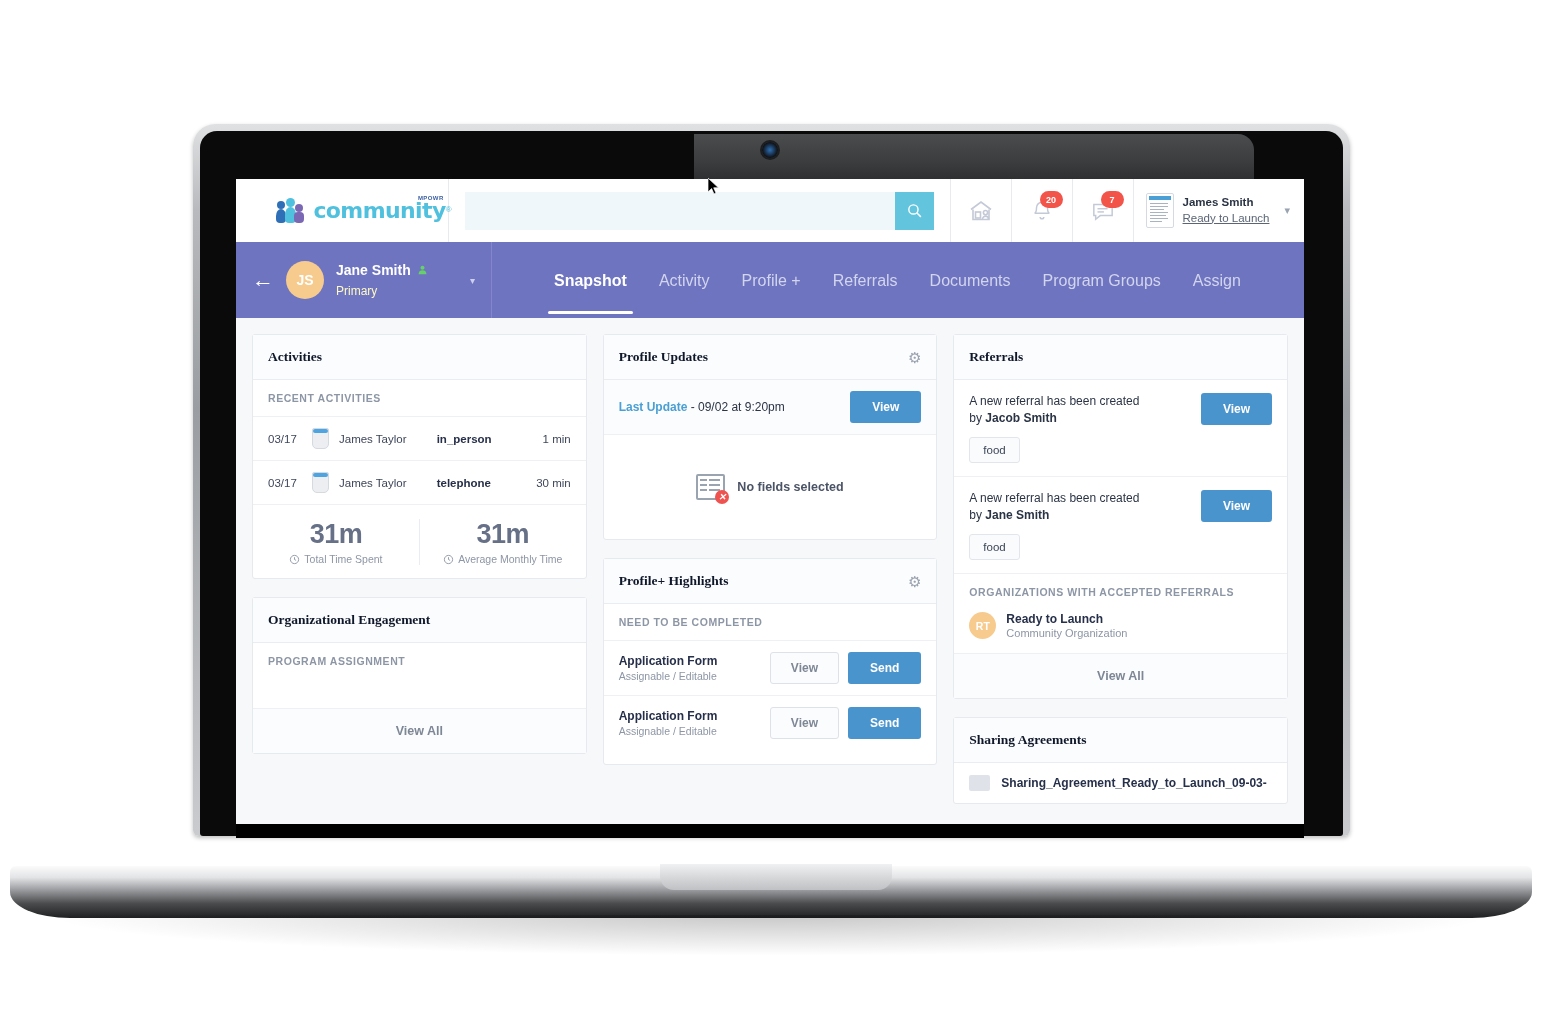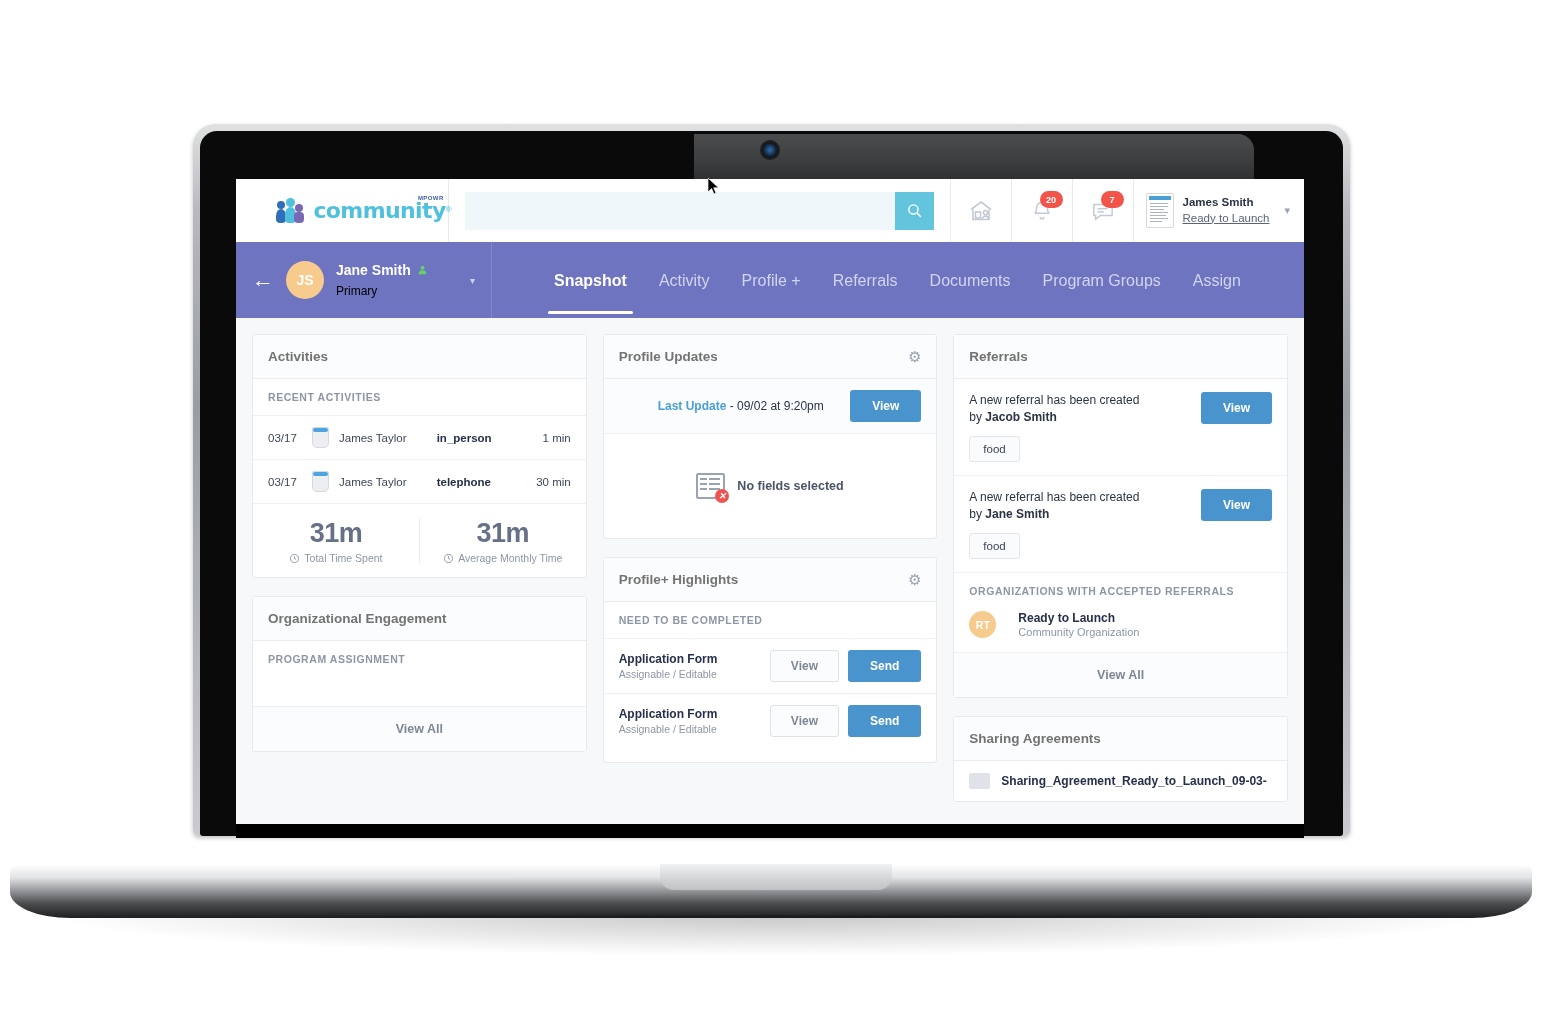--- a/index.html
+++ b/index.html
@@ -93,37 +93,37 @@
 
   
   .purple-nav{position:absolute;left:0;top:63px;width:1068px;height:76px;background:#6e74bf;
     display:flex;align-items:stretch;}
   .pn-left{width:256px;display:flex;align-items:center;gap:12px;padding-left:16px;
     border-right:1px solid #8187ca;box-sizing:border-box;}
   .back-arrow{color:#fff;font-size:22px;line-height:1;cursor:pointer;}
   .avatar{width:38px;height:38px;border-radius:50%;background:#f7cb8e;color:#fff;
     display:flex;align-items:center;justify-content:center;font-size:14px;font-weight:600;}
   .pn-name{font-size:14px;font-weight:700;color:#fff;display:flex;align-items:center;gap:6px;}
-  .pn-sub{font-size:12px;color:#000000;margin-top:6px;}
+  .pn-sub{font-size:12px;color:#fef9c3;margin-top:6px;}
   .pn-caret{color:#cdd0ec;font-size:10px;margin-left:auto;margin-right:16px;}
   .pn-tabs{flex:1;display:flex;align-items:center;gap:28px;padding-left:60px;}
   .pn-tab{font-size:16px;color:#d2d5ee;cursor:pointer;position:relative;
     padding:26px 2px 24px;}
   .pn-tab.active{color:#fff;font-weight:700;}
   .pn-tab.active:after{content:"";position:absolute;left:-4px;right:-4px;bottom:0;height:3px;
     background:#fff;border-radius:2px;}
 
   
   .board{position:absolute;left:0;top:139px;width:1068px;height:506px;
     background:#f7f8fa;display:flex;gap:16px;padding:16px;box-sizing:border-box;}
   .col{width:337px;display:flex;flex-direction:column;gap:18px;}
   .card{background:#fff;border:1px solid #e6e9ee;border-radius:3px;}
   .card-head{padding:14px 15px;border-bottom:1px solid #e9ecf1;background:#fbfcfd;
     display:flex;align-items:center;justify-content:space-between;}
-  .card-title{font-size:13.5px;font-weight:700;color:#737373;}
+  .card-title{font-size:13.5px;font-weight:700;color:#0f172a;font-family:Liberation Serif, serif;}
   .gear{color:#9aa3b0;font-size:15px;cursor:pointer;line-height:1;}
   .sect-label{font-size:10.5px;font-weight:700;letter-spacing:.55px;color:#8d96a5;
     padding:12px 15px;border-bottom:1px solid #eef0f4;}
   .row{display:flex;align-items:center;padding:11px 15px;border-bottom:1px solid #eef0f4;}
 
   .act-date{font-size:11.5px;color:#3d465a;width:44px;}
   .act-icon{width:17px;height:21px;margin-right:10px;position:relative;}
   .ai-body{position:absolute;inset:0;background:#eceef2;border-radius:2px 2px 5px 5px;
     border:1px solid #d5d9e0;}
   .ai-cap{position:absolute;left:1px;right:1px;top:1px;height:4px;background:#4ea4e0;border-radius:2px;}
@@ -141,21 +141,21 @@
   .chip{display:inline-block;border:1px solid #dde1e8;border-radius:3px;
     padding:7px 11px;font-size:11.5px;color:#3d465a;background:#fff;}
   .chip-wrap{padding:0 15px 15px;}
   .blank-row{height:33px;border-bottom:1px solid #eef0f4;}
   .view-all{padding:15px;text-align:center;font-size:12.5px;font-weight:700;color:#7e8795;
     background:#fbfcfd;cursor:pointer;}
 
   .pu-row{display:flex;align-items:center;justify-content:space-between;
     padding:11px 15px;background:#fbfcfd;border-bottom:1px solid #eef0f4;}
   .pu-text{font-size:12px;color:#2b3445;}
-  .pu-text b{color:#4a9fd4;font-weight:700;margin-left:39px;}
+  .pu-text b{color:#4a9fd4;font-weight:700;}
   .btn-blue{background:#4a94ce;color:#fff;border:none;border-radius:3px;
     font-size:12px;font-weight:700;padding:9px 22px;cursor:pointer;
     font-family:"Liberation Sans",sans-serif;}
   .btn-ghost{background:#fbfcfd;color:#7e8795;border:1px solid #dde1e8;border-radius:3px;
     font-size:12px;font-weight:700;padding:8px 20px;cursor:pointer;
     font-family:"Liberation Sans",sans-serif;}
   .empty{display:flex;align-items:center;justify-content:center;gap:12px;height:104px;}
   .empty-icon{width:29px;height:26px;position:relative;}
   .ei-doc{position:absolute;inset:0;background:#fff;border:2px solid #9aa3b0;border-radius:2px;}
   .ei-l{position:absolute;background:#9aa3b0;height:2px;}
@@ -169,21 +169,21 @@
   .form-name{font-size:12px;font-weight:700;color:#27304a;}
   .form-sub{font-size:10.5px;color:#8d96a5;margin-top:2px;}
   .form-btns{display:flex;gap:9px;}
 
   .ref-item{padding:13px 15px;border-bottom:1px solid #eef0f4;}
   .ref-top{display:flex;align-items:flex-start;justify-content:space-between;gap:21px;}
   .ref-txt{font-size:12px;color:#2b3445;line-height:1.42;}
   .ref-txt b{font-weight:700;}
   .ref-tag{display:inline-block;margin-top:10px;border:1px solid #e2e6ec;background:#fafbfc;
     border-radius:3px;padding:6px 13px;font-size:11.5px;color:#3d465a;}
-  .org-row{display:flex;align-items:center;gap:22px;padding:10px 15px 14px;}
+  .org-row{display:flex;align-items:center;gap:10px;padding:10px 15px 14px;}
   .org-avatar{width:27px;height:27px;border-radius:50%;background:#f7cb8e;color:#fff;
     font-size:10.5px;font-weight:600;display:flex;align-items:center;justify-content:center;}
   .org-name{font-size:12px;font-weight:700;color:#27304a;}
   .org-sub{font-size:11px;color:#8d96a5;margin-top:1px;}
   .sa-row{display:flex;align-items:center;gap:11px;padding:12px 15px;}
   .sa-icon{width:21px;height:16px;background:#dfe3e9;border-radius:2px;flex:none;}
   .sa-name{font-size:12px;font-weight:700;color:#27304a;white-space:nowrap;}
 
   
   .cursor{position:absolute;left:708px;top:178px;width:12px;height:18px;}

